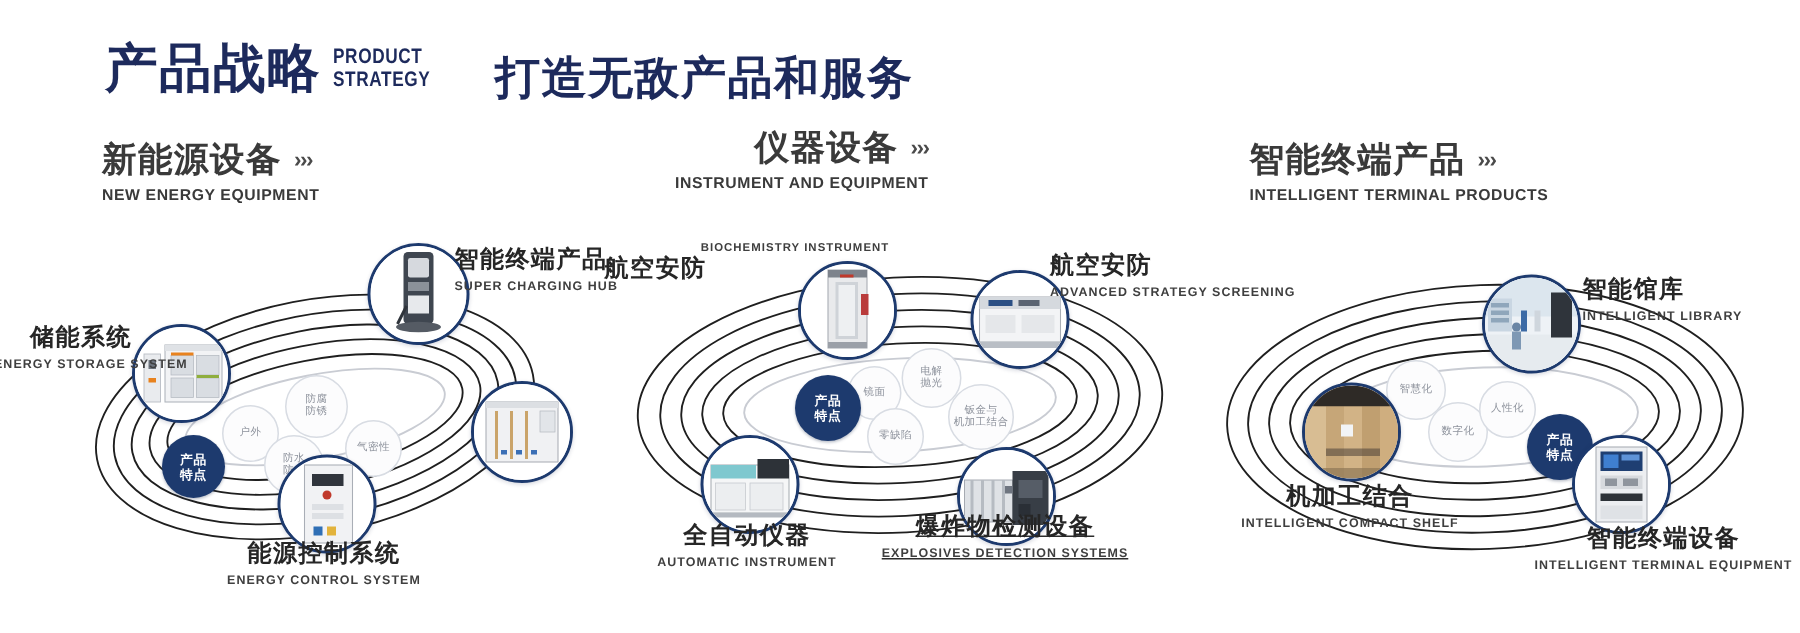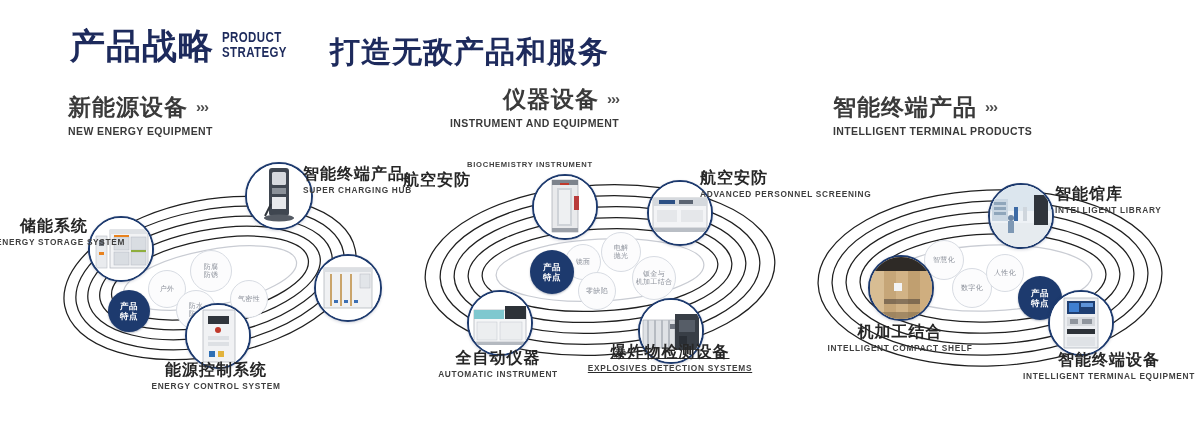--- a/index.html
+++ b/index.html
@@ -271,21 +271,21 @@
       <rect x="4" y="16" width="54" height="8" fill="#d5d9de"></rect>
       <rect x="10" y="18" width="16" height="4" fill="#2b4f84"></rect>
       <rect x="30" y="18" width="14" height="4" fill="#5b6472"></rect>
       <rect x="8" y="28" width="20" height="12" fill="#e5e7ea"></rect>
       <rect x="32" y="28" width="22" height="12" fill="#e5e7ea"></rect>
       <rect x="4" y="46" width="54" height="4" fill="#b9bec5"></rect>
     </svg>
   </div>
   <div class="lbl" style="left:305px;top:18px;">
     <div class="cn">航空安防</div>
-    <div class="en">ADVANCED PERSONNEL SCREENING</div>
+    <div class="en">ADVANCED STRATEGY SCREENING</div>
   </div>
 
   <div class="node" style="left:72px;top:140px;width:62px;height:62px;">
     <svg class="ph" viewBox="0 0 62 62">
       <rect width="62" height="62" fill="#ffffff"></rect>
       <rect x="5" y="18" width="52" height="32" fill="#f5f6f7" stroke="#a8adb4" stroke-width=".7"></rect>
       <rect x="5" y="18" width="30" height="9" fill="#7fc8cf"></rect>
       <rect x="36" y="14" width="21" height="13" fill="#2d3238"></rect>
       <rect x="8" y="30" width="20" height="18" fill="#eceef0" stroke="#c3c7cd" stroke-width=".5"></rect>
       <rect x="31" y="30" width="22" height="18" fill="#eceef0" stroke="#c3c7cd" stroke-width=".5"></rect>

